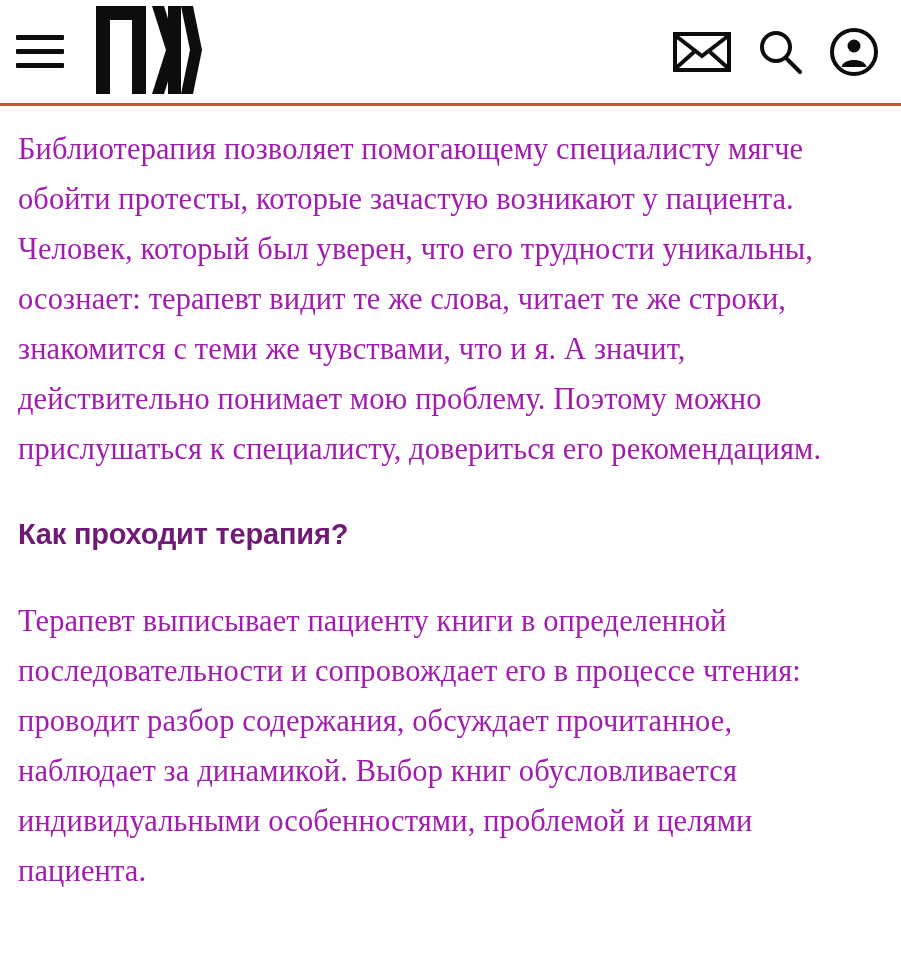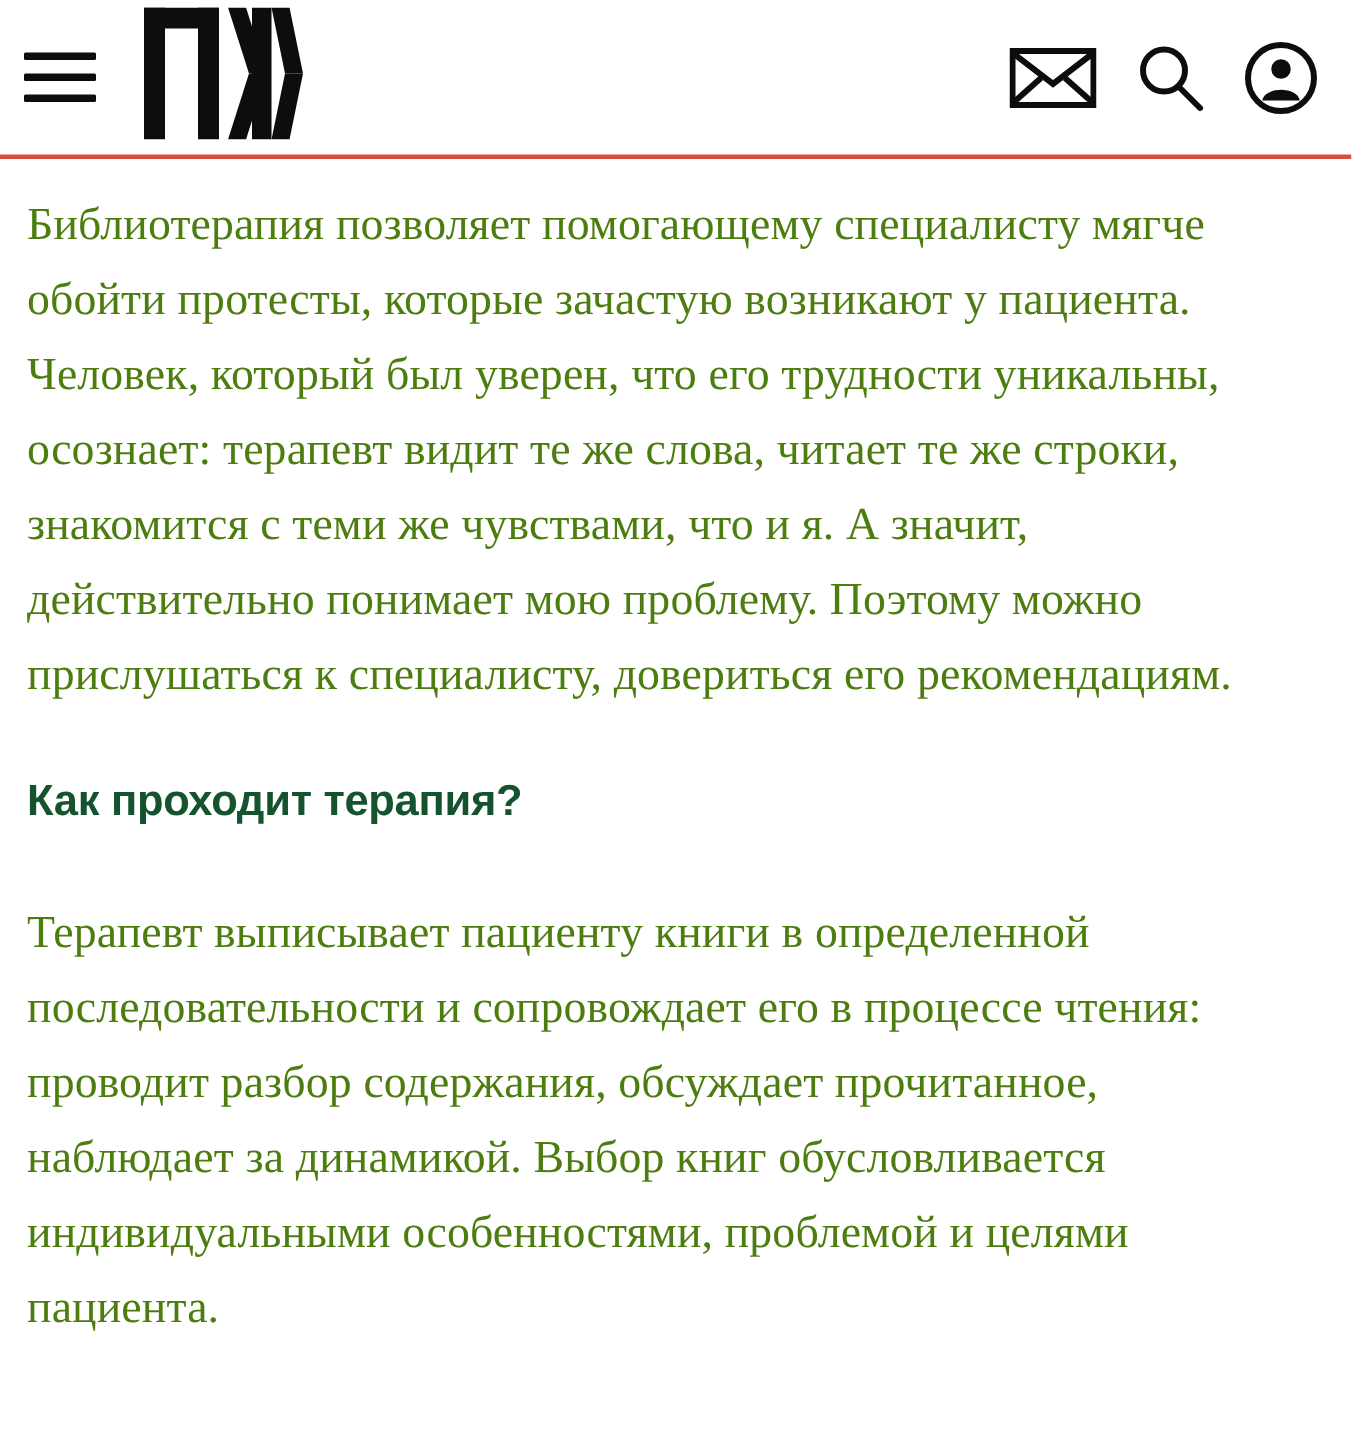--- a/index.html
+++ b/index.html
@@ -69,33 +69,33 @@
 
   
   .article {
     padding: 18px 24px 0 18px;
     box-sizing: border-box;
   }
   .para {
     font-family: "Liberation Serif", serif;
     font-size: 30.5px;
     line-height: 50px;
-    color: #4d7c0f;
+    color: #a21caf;
     margin: 0 0 18px 0;
     letter-spacing: 0.1px;
   }
   .para.tight {
     margin-bottom: 15px;
   }
   .subhead {
     font-family: "Liberation Sans", sans-serif;
     font-weight: bold;
     font-size: 29px;
     line-height: 36px;
-    color: #14532d;
+    color: #701a75;
     margin: 42px 0 44px 0;
     letter-spacing: -0.2px;
   }
 </style>
 </head>
 <body>
 
 <div class="header">
   <div class="header-left">
     <div class="burger" title="">

